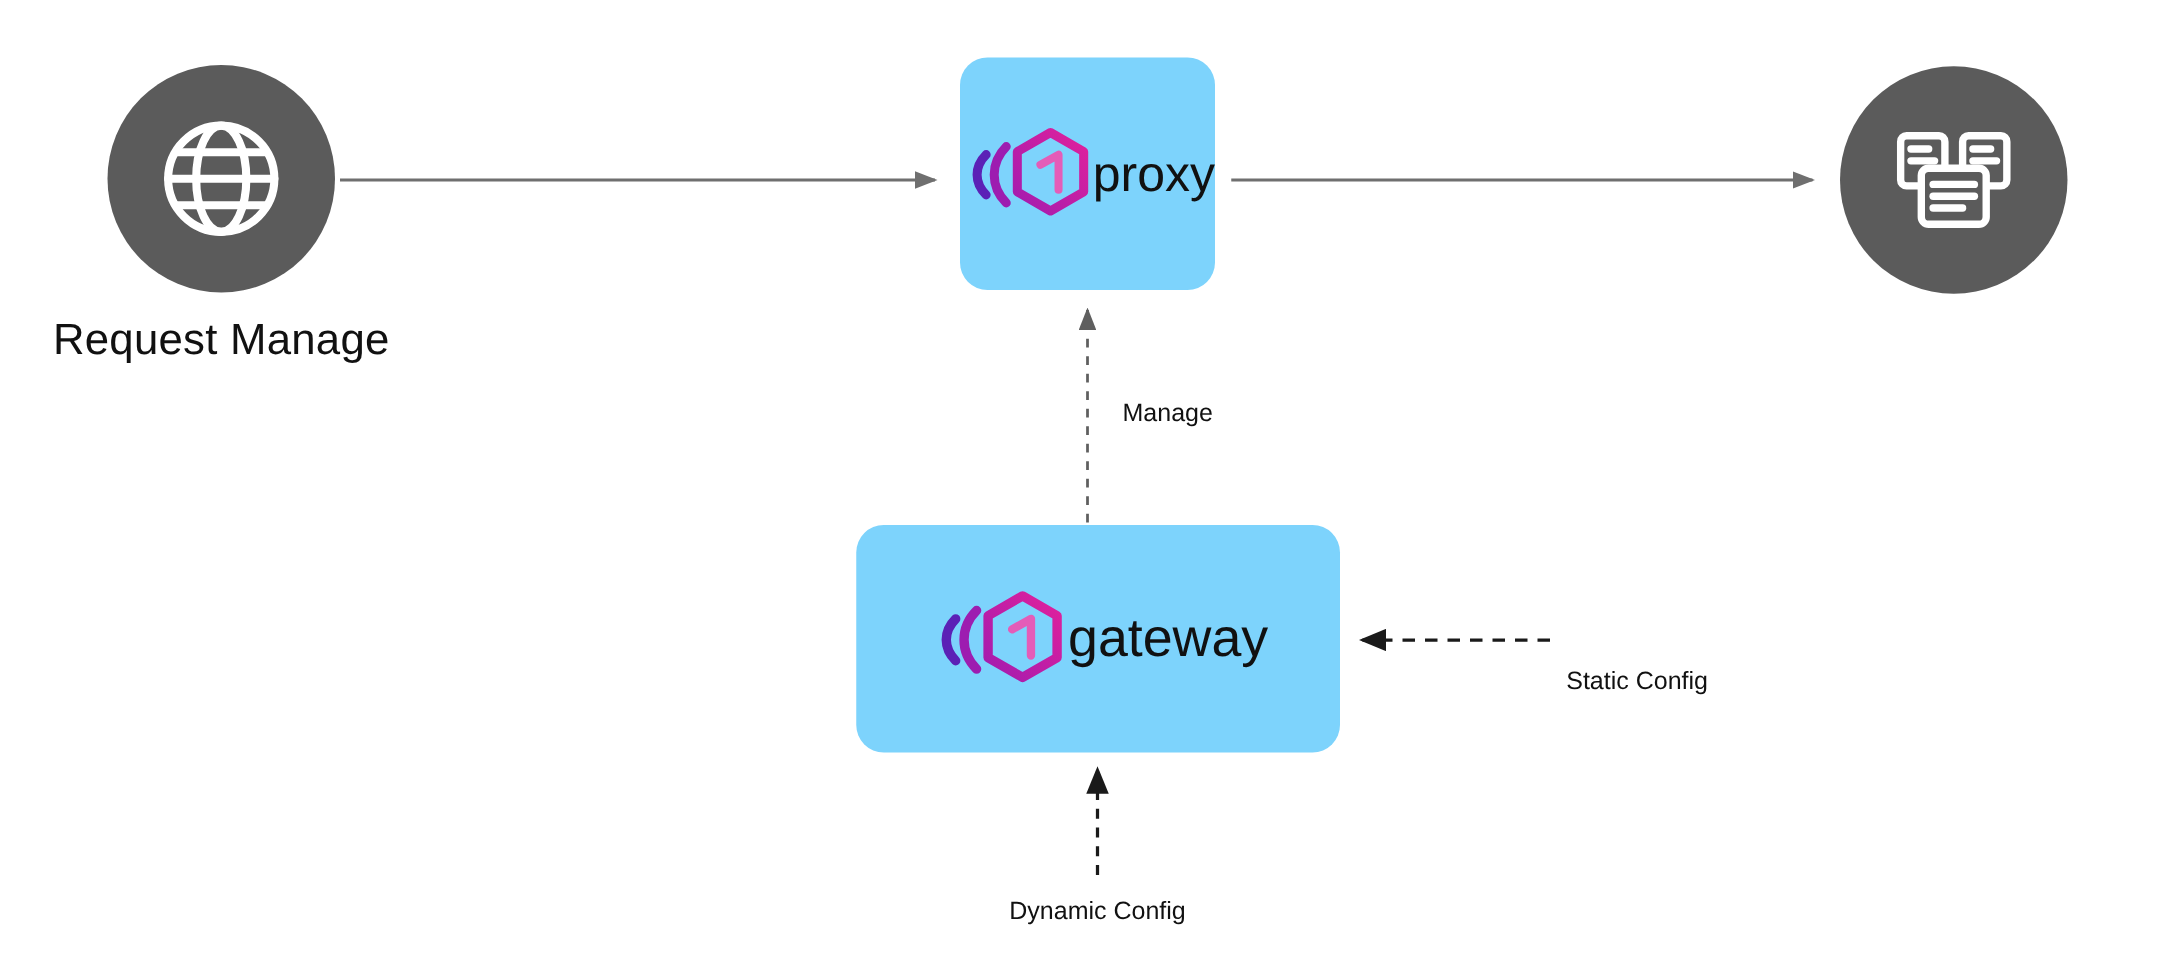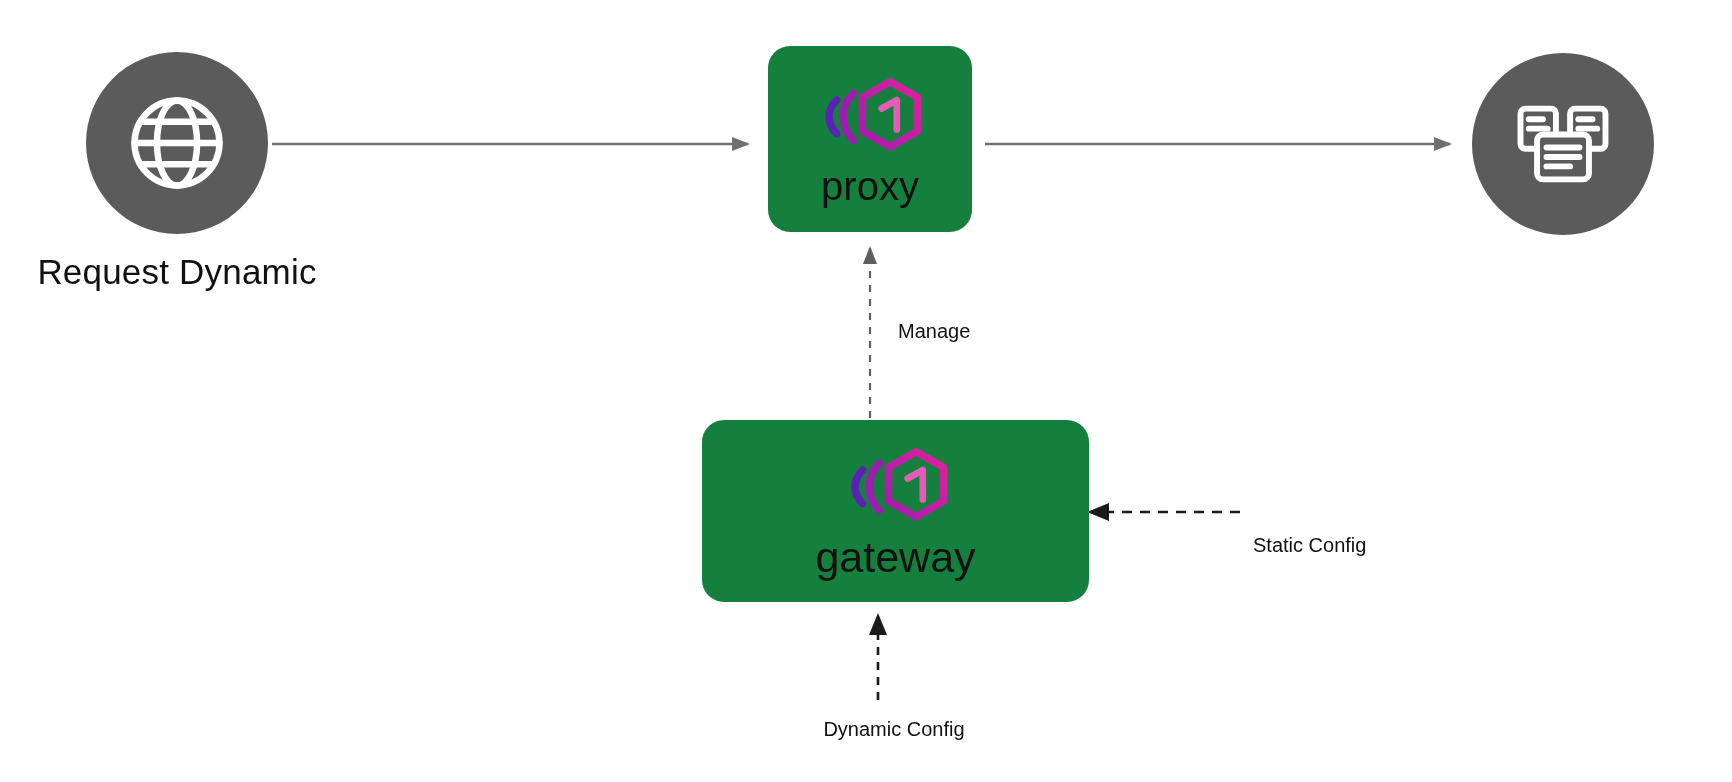--- a/index.html
+++ b/index.html
@@ -39,29 +39,28 @@
     letter-spacing: 0.2px;
     color: #111111;
     white-space: nowrap;
     transform: translateX(-50%);
   }
   #request-traffic-label { left: 177px;  top: 252px; }
   #user-app-label        { left: 1563px; top: 252px; }
 
   .pink-box {
     position: absolute;
-    background: #15803d;
+    background: #7dd3fc;
     border-radius: 22px;
     display: flex;
-    flex-direction: column;
     align-items: center;
     justify-content: center;
   }
   #proxy-box   { left: 768px; top: 46px;  width: 204px; height: 186px; }
-  #gateway-box { left: 702px; top: 420px; width: 387px; height: 182px; align-items: center; }
+  #gateway-box { left: 685px; top: 420px; width: 387px; height: 182px; align-items: center; }
 
   .logo-wrap { width: 112px; height: 92px; }
   .logo-wrap svg { width: 100%; height: 100%; display: block; }
 
   .box-label {
     font-size: 40px;
     color: #111111;
     line-height: 1.1;
     margin-top: 2px;
     white-space: nowrap;
@@ -69,21 +68,21 @@
   #gateway-box .box-label { font-size: 43px; }
 
   .edge-label {
     position: absolute;
     font-size: 20px;
     color: #111111;
     white-space: nowrap;
   }
   #manage-label         { left: 898px;  top: 320px; }
   #static-config-label  { left: 1253px; top: 499px; margin-top: 35px; }
-  #dynamic-config-label { left: 878px;  top: 718px; transform: translateX(-50%); margin-left: 16px; }
+  #dynamic-config-label { left: 878px;  top: 718px; transform: translateX(-50%); }
 </style>
 </head>
 <body>
 
 <div class="canvas">
 
   <svg width="0" height="0" style="position:absolute" aria-hidden="true">
     <defs>
       <linearGradient id="hexgrad" x1="0" y1="1" x2="1" y2="0">
         <stop offset="0" stop-color="#a21caf"></stop>
@@ -128,21 +127,21 @@
     <svg viewBox="0 0 100 100">
       <g fill="none" stroke="#ffffff" stroke-width="5.5" stroke-linecap="round">
         <circle cx="50" cy="50" r="36"></circle>
         <ellipse cx="50" cy="50" rx="17" ry="36"></ellipse>
         <line x1="20" y1="32" x2="80" y2="32"></line>
         <line x1="14" y1="50" x2="86" y2="50"></line>
         <line x1="20" y1="68" x2="80" y2="68"></line>
       </g>
     </svg>
   </div>
-  <div class="big-label" id="request-traffic-label">Request Dynamic</div>
+  <div class="big-label" id="request-traffic-label">Request Manage</div>
 
   <div class="pink-box" id="proxy-box">
     <div class="logo-wrap">
       <svg viewBox="0 0 132 110">
           <use href="#traefik-logo"></use>
         </svg>
     </div>
     <div class="box-label">proxy</div>
   </div>
 

